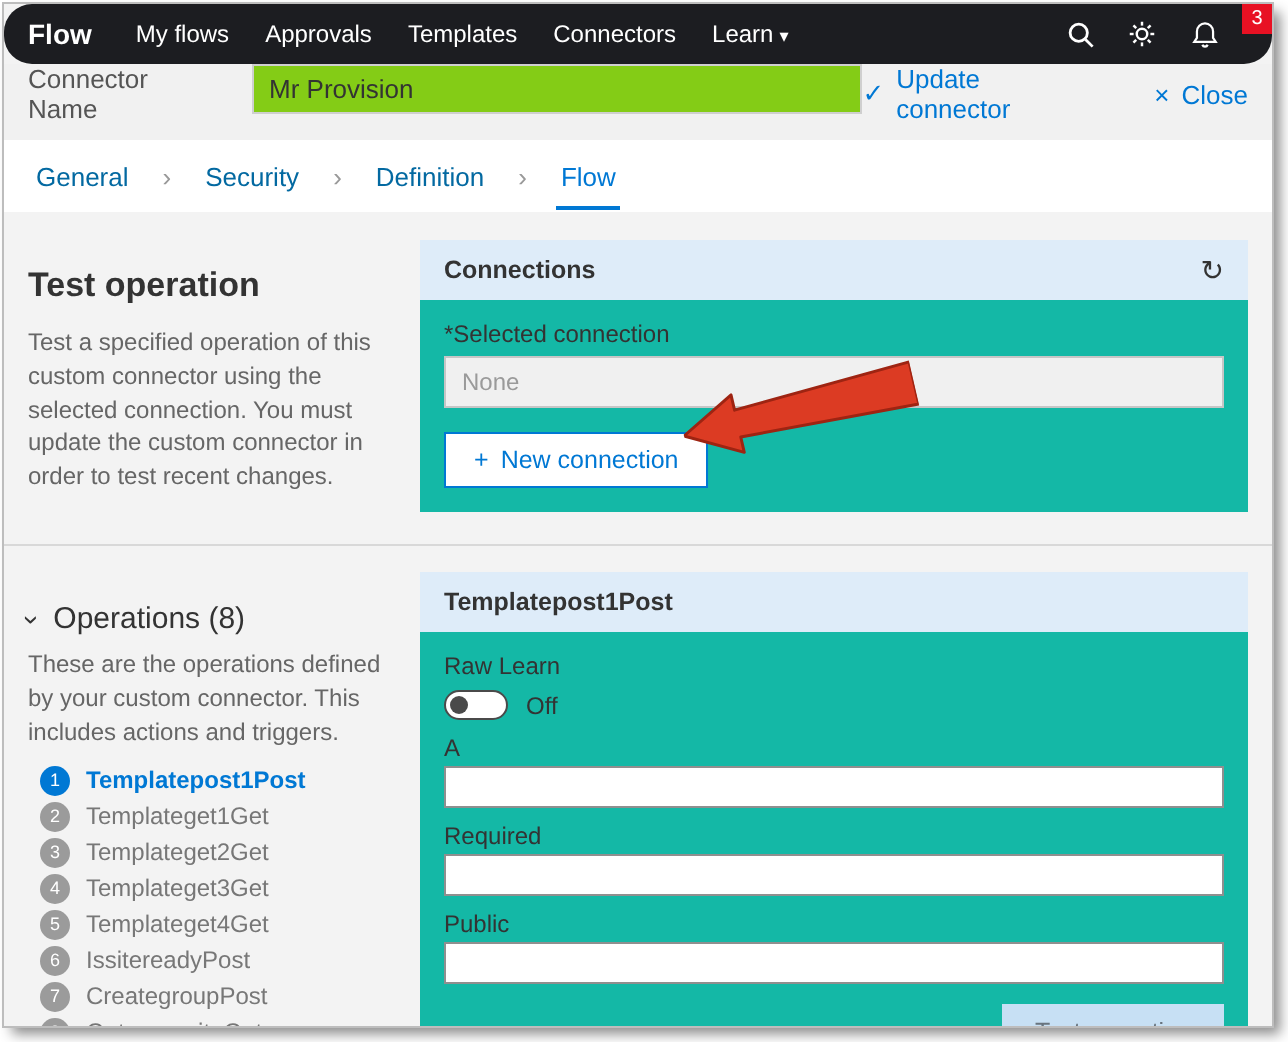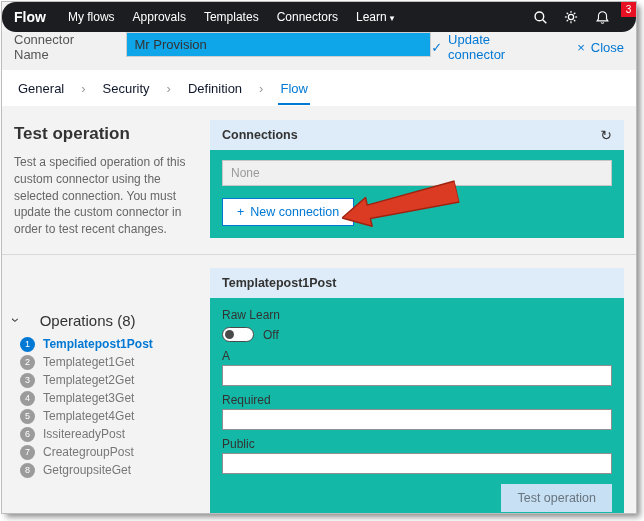--- a/index.html
+++ b/index.html
@@ -14,29 +14,29 @@
   .topnav-item { font-size:12px; color:#fff; text-decoration:none; margin-right:18px; cursor:pointer; }
   .learn-caret { font-size:9px; margin-left:3px; }
   .topbar-right { margin-left:auto; display:flex; align-items:center; gap:15px; padding-right:14px; }
   .top-icon { width:16px; height:16px; display:inline-flex; align-items:center; justify-content:center; cursor:pointer; }
   .notif-badge { position:absolute; top:0; right:0; min-width:15px; height:15px; background:#e81123; color:#fff;
                  font-size:10px; display:flex; align-items:center; justify-content:center; z-index:5; }
 
   
   .connector-bar { height:38px; background:#f1f1f1; display:flex; align-items:flex-start; padding:0 12px; }
   .cn-label { font-size:13px; color:#555; margin-right:14px; }
-  .cn-input { width:308px; height:25px; background:#0ea5e9; border:1px solid #cfcfcf; font-size:13px; color:#333;
+  .cn-input { width:308px; height:25px; background:#84cc16; border:1px solid #cfcfcf; font-size:13px; color:#333;
               padding:0 8px; font-family:inherit; }
   .bar-actions { margin-left:auto; display:flex; gap:28px; align-items:center; }
   .bar-link { color:#0078d4; font-size:13px; display:flex; align-items:center; gap:6px; cursor:pointer; text-decoration:none; }
   .bar-link .ic { font-size:13px; }
 
   
   .tabbar { height:36px; background:#fff; display:flex; align-items:center; padding:0 14px; }
-  .tab { font-size:13px; color:#0f172a; padding:10px 2px 7px; text-decoration:none; cursor:pointer; border-bottom:2px solid transparent; }
+  .tab { font-size:13px; color:#0369a1; padding:10px 2px 7px; text-decoration:none; cursor:pointer; border-bottom:2px solid transparent; }
   .tab.active { color:#0078d4; border-bottom-color:#0078d4; font-weight:400; }
   .tabsep { color:#999; margin:0 15px; font-size:13px; }
 
   
   .content { position:relative; padding:14px 12px 0; }
   .section { display:flex; align-items:center; }
   .leftcol { width:196px; flex:none; padding-right:14px; }
   .leftcol h2 { font-size:17px; font-weight:600; color:#333; margin:4px 0 10px; }
   .leftcol p { font-size:12px; color:#666; line-height:1.4; margin:0; }
   .panel { flex:1; background:#14b8a6; }
@@ -47,21 +47,21 @@
   .form-label { font-size:12px; color:#333; display:block; margin-bottom:4px; }
   .disabled-input { width:100%; height:26px; background:#f0f0f0; border:1px solid #c6c6c6; color:#9a9a9a;
                     font-size:12px; padding:0 8px; font-family:inherit; }
   .new-conn-btn { margin-top:12px; background:#fff; border:1px solid #0078d4; color:#0078d4; font-size:12.5px;
                   padding:6px 14px; cursor:pointer; font-family:inherit; }
   .new-conn-btn .plus { margin-right:6px; }
 
   .divider { border:none; border-top:1px solid #d8d8d8; margin:16px -12px 0; }
 
   .section-ops { margin-top:13px; }
-  .ops-heading { display:flex; align-items:center; gap:21px; font-size:15px; color:#333; margin:0 0 6px; font-weight:400; cursor:pointer; }
+  .ops-heading { display:flex; align-items:center; gap:8px; font-size:15px; color:#333; margin:0 0 6px; font-weight:400; cursor:pointer; }
   .chev-down { display:inline-block; transform:rotate(90deg); font-size:14px; color:#333; }
   .ops-list { list-style:none; margin:8px 0 0; padding:0 0 0 6px; }
   .op-item { display:flex; align-items:center; gap:8px; margin-bottom:3px; height:15px; cursor:pointer; }
   .op-num { width:15px; height:15px; border-radius:50%; background:#9b9b9b; color:#fff; font-size:9px;
             display:flex; align-items:center; justify-content:center; flex:none; }
   .op-label { font-size:12px; color:#777; white-space:nowrap; }
   .op-item.active .op-num { background:#0078d4; }
   .op-item.active .op-label { color:#0078d4; font-weight:700; }
 
   .toggle-row { display:flex; align-items:center; gap:9px; margin:5px 0 2px; }
@@ -150,35 +150,37 @@
       <div class="leftcol">
         <h2>Test operation</h2>
         <p>Test a specified operation of this custom connector using the selected connection. You must update the custom connector in order to test recent changes.</p>
       </div>
       <div class="panel">
         <div class="panel-header">
           <span>Connections</span>
           <span class="refresh-ic">↻</span>
         </div>
         <div class="panel-body">
+          <label class="form-label">*Selected connection</label>
           <input class="disabled-input" type="text" disabled="" value="None" style="">
           <br>
           <button class="new-conn-btn"><span class="plus">+</span><span>New connection</span></button>
         </div>
       </div>
     </section>
 
     <hr class="divider">
 
     <section class="section section-ops">
       <div class="leftcol">
         <h3 class="ops-heading">
             <span class="chev-down">›</span>
             <span>Operations (8)</span>
           </h3>
+        <p>These are the operations defined by your custom connector. This includes actions and triggers.</p>
         <ul class="ops-list">
           <li class="op-item active">
               <span class="op-num">1</span>
               <span class="op-label">Templatepost1Post</span>
             </li>
           <li class="op-item">
               <span class="op-num">2</span>
               <span class="op-label">Templateget1Get</span>
             </li>
           <li class="op-item">

